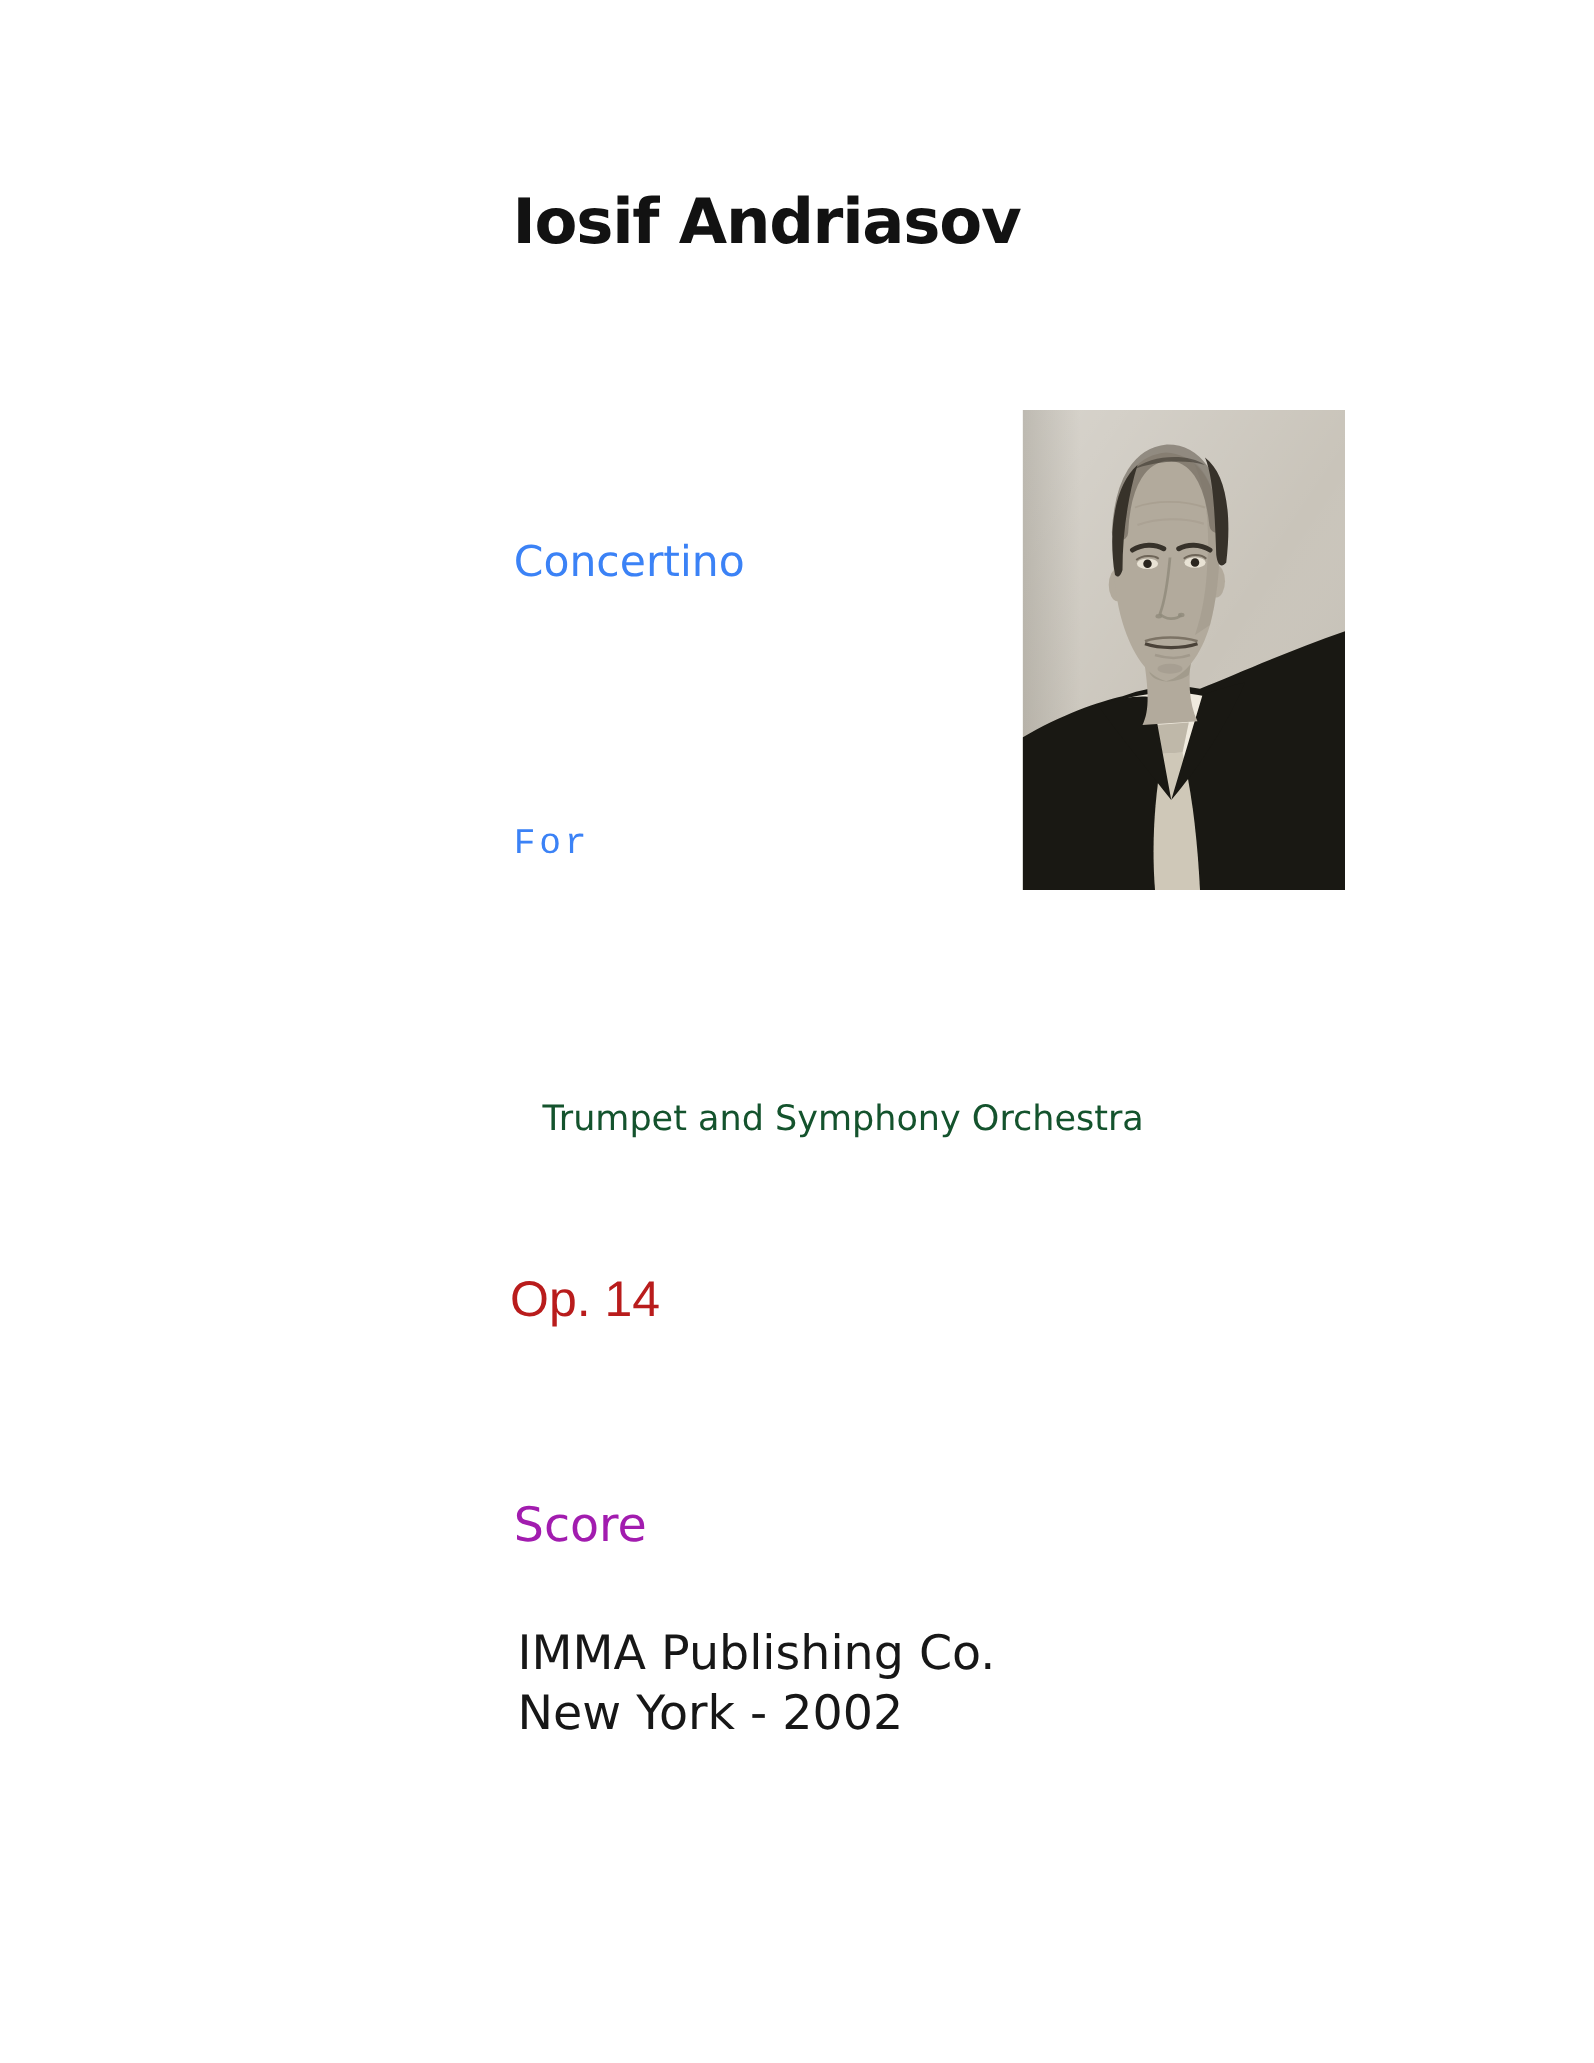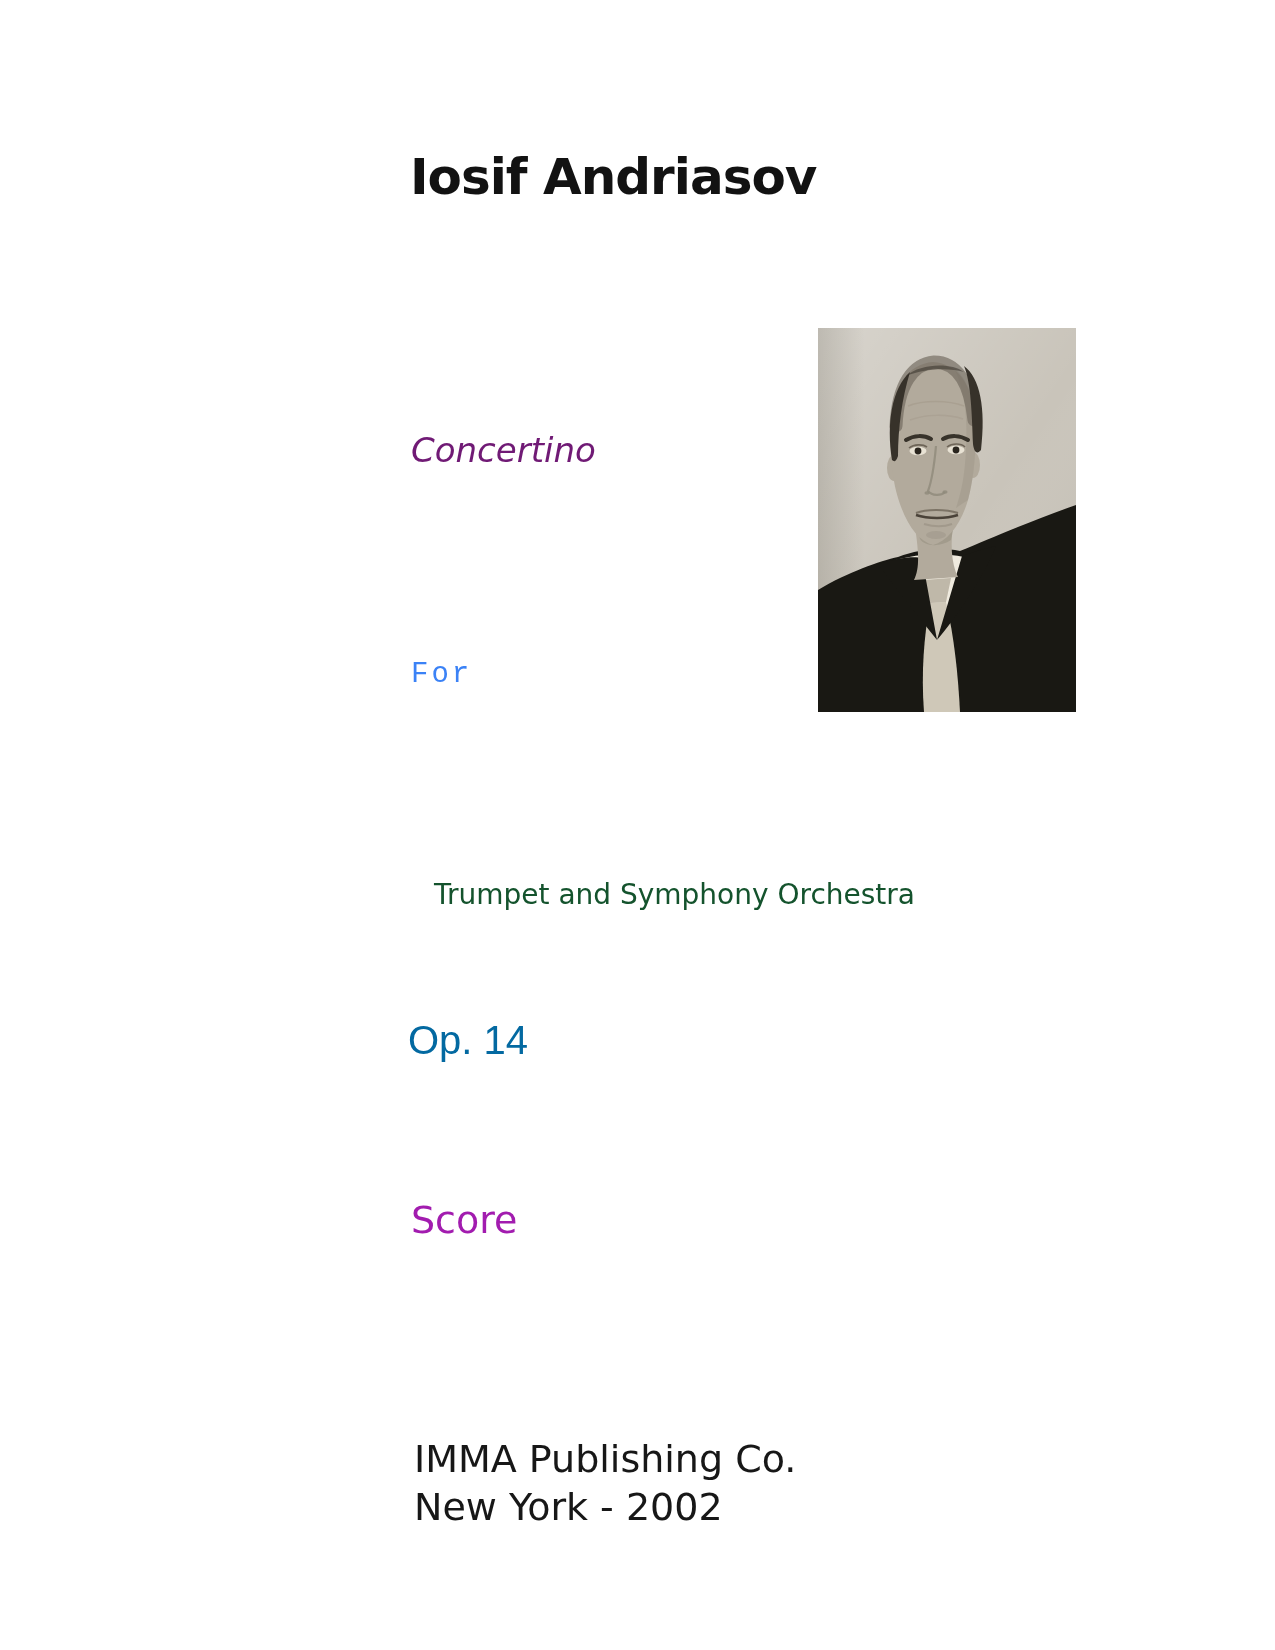--- a/index.html
+++ b/index.html
@@ -24,23 +24,22 @@
     font-size: 50px;
     font-weight: 700;
     letter-spacing: -1px;
     color: #121212;
     white-space: nowrap;
   }
   .work-title {
     left: 411px;
     top: 430px;
     font-size: 34px;
-    color: #701a75;
+    color: #3b82f6;
     white-space: nowrap;
-    font-style: italic;
   }
   .for-label {
     left: 411px;
     top: 658px;
     font-family: "Liberation Mono", "DejaVu Sans Mono", monospace;
     font-size: 29px;
     letter-spacing: 3px;
     color: #3b82f6;
     white-space: nowrap;
   }
@@ -49,33 +48,33 @@
     top: 878px;
     font-size: 28px;
     color: #14532d;
     white-space: nowrap;
   }
   .opus {
     left: 408px;
     top: 1018px;
     font-family: "Liberation Sans", sans-serif;
     font-size: 40px;
-    color: #0369a1;
+    color: #b91c1c;
     white-space: nowrap;
   }
   .edition {
     left: 411px;
     top: 1198px;
     font-size: 38px;
     color: #a21caf;
     white-space: nowrap;
   }
   .publisher-block {
     left: 414px;
-    top: 1436px;
+    top: 1299px;
     font-size: 38px;
     line-height: 1.26;
     color: #171717;
     white-space: nowrap;
   }
   .photo-frame {
     left: 818px;
     top: 328px;
     width: 258px;
     height: 384px;

